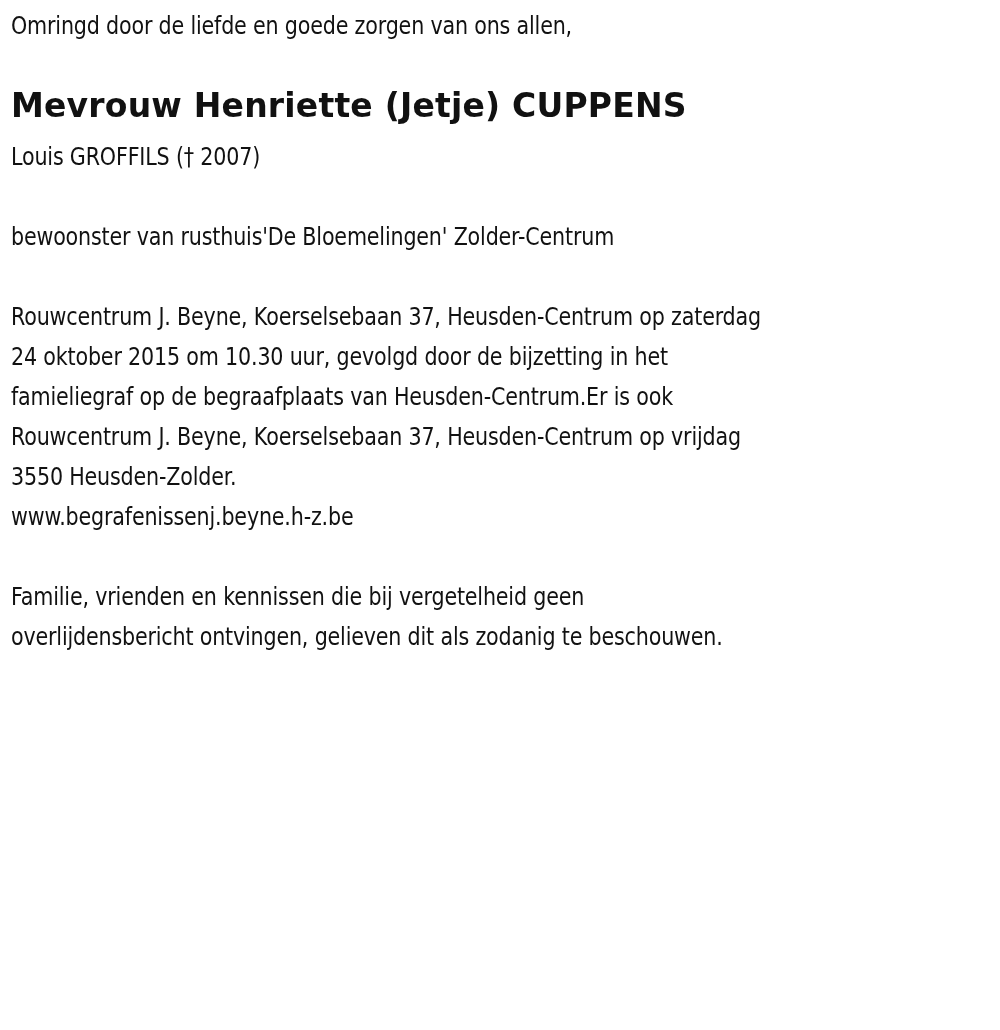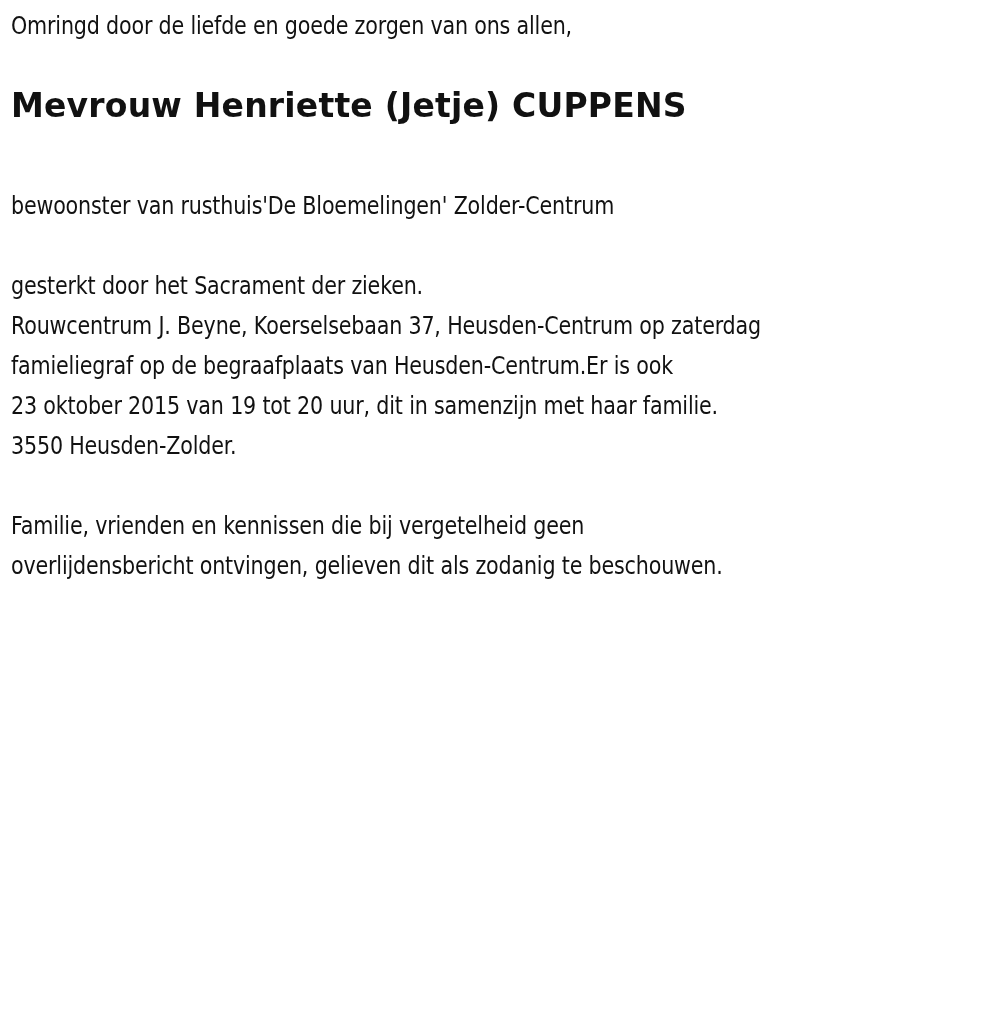--- a/index.html
+++ b/index.html
@@ -32,51 +32,53 @@
     .blank {
       height: 40px;
     }
     .title {
       font-family: "DejaVu Sans", sans-serif;
       font-weight: bold;
       font-size: 33px;
       line-height: 40px;
       height: 40px;
       margin-top: 40px;
-      margin-bottom: 20px;
+      margin-bottom: 11px;
       white-space: nowrap;
       letter-spacing: 0.2px;
     }
     .link {
       color: #111111;
       text-decoration: none;
     }
   </style>
 </head>
 <body>
 
 <div class="page">
 
   <div class="line"><span class="cond" style="transform: scaleX(0.86);">Omringd door de liefde en goede zorgen van ons allen,</span></div>
 
   <div class="title">Mevrouw Henriette (Jetje) CUPPENS</div>
 
+  <div class="line"><span class="cond" style="transform: scaleX(0.86);">Louis GROFFILS († 2007)</span></div>
 
   <div class="blank"></div>
 
   <div class="line"><span class="cond" style="transform: scaleX(0.86);">bewoonster van rusthuis'De Bloemelingen' Zolder-Centrum</span></div>
 
   <div class="blank"></div>
 
   <div>
-    <div class="line"><span class="cond" style="transform: scaleX(0.86);">gesterkt door het Sacrament der zieken.</span></div>
     <div class="line"><span class="cond" style="transform: scaleX(0.86);">Rouwcentrum J. Beyne, Koerselsebaan 37, Heusden-Centrum op zaterdag</span></div>
+    <div class="line"><span class="cond" style="transform: scaleX(0.86);">24 oktober 2015 om 10.30 uur, gevolgd door de bijzetting in het</span></div>
     <div class="line"><span class="cond" style="transform: scaleX(0.86);">famieliegraf op de begraafplaats van Heusden-Centrum.Er is ook</span></div>
-    <div class="line"><span class="cond" style="transform: scaleX(0.86);">23 oktober 2015 van 19 tot 20 uur, dit in samenzijn met haar familie.</span></div>
+    <div class="line"><span class="cond" style="transform: scaleX(0.86);">Rouwcentrum J. Beyne, Koerselsebaan 37, Heusden-Centrum op vrijdag</span></div>
     <div class="line"><span class="cond" style="transform: scaleX(0.86);">3550 Heusden-Zolder.</span></div>
+    <div class="line"><a class="cond link" style="transform: scaleX(0.86);">www.begrafenissenj.beyne.h-z.be</a></div>
   </div>
 
   <div class="blank"></div>
 
   <div class="line"><span class="cond" style="transform: scaleX(0.86);">Familie, vrienden en kennissen die bij vergetelheid geen</span></div>
   <div class="line"><span class="cond" style="transform: scaleX(0.86);">overlijdensbericht ontvingen, gelieven dit als zodanig te beschouwen.</span></div>
 
 </div>
 
 </body></html>

